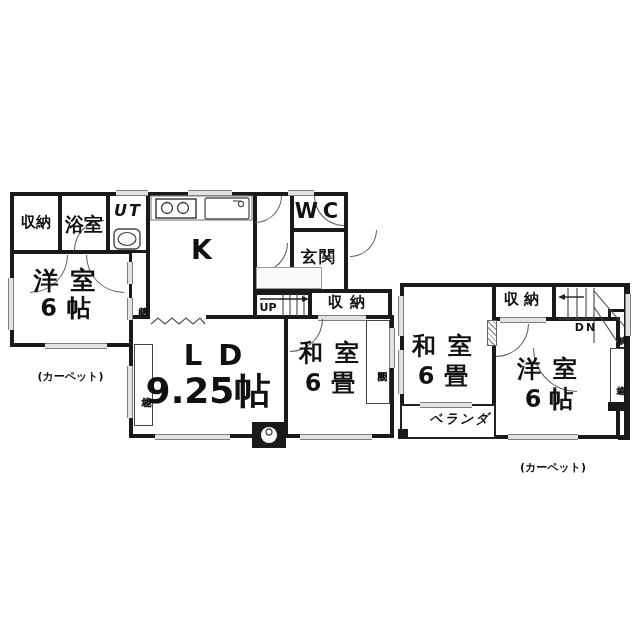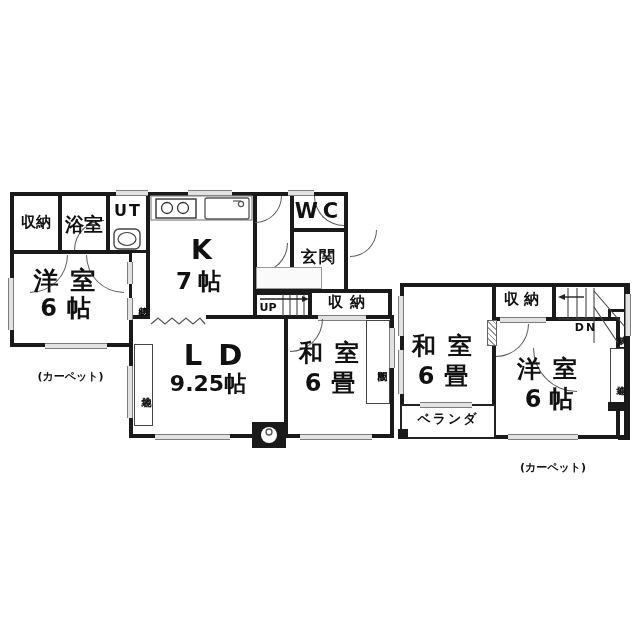--- a/index.html
+++ b/index.html
@@ -6,21 +6,21 @@
   .stage{position:relative;width:639px;height:640px;background:#ffffff;overflow:hidden;
          font-family:"DejaVu Sans",sans-serif;color:#111;}
   .room{position:absolute;border:4px solid #1a1a1a;background:#fff;box-sizing:border-box;}
   .thin{border-width:2px;border-color:#222;}
   .strip{position:absolute;border:1.5px solid #444;background:#fff;box-sizing:border-box;}
   .wallseg{position:absolute;background:#1a1a1a;}
   .blk{position:absolute;background:#1a1a1a;}
   .lbl{position:absolute;font-weight:bold;text-align:center;white-space:nowrap;line-height:1.05;}
   .vtext{writing-mode:vertical-rl;text-orientation:upright;text-align:center;}
   .note{font-weight:bold;margin-top:47px;}
-  .it{}
+  .it{font-style:italic;padding-left:12px;}
   .ls2{letter-spacing:2px}.ls5{letter-spacing:5px}.ls6{letter-spacing:6px}
   .ls7{letter-spacing:7px}.ls8{letter-spacing:8px}.ls10{letter-spacing:10px}.ls12{letter-spacing:12px}.ls16{letter-spacing:16px}
   .win-h{position:absolute;height:4px;background:#e2e2e2;border-top:1.2px solid #7d7d7d;border-bottom:1.2px solid #7d7d7d;box-sizing:content-box;}
   .win-v{position:absolute;width:4px;background:#e2e2e2;border-left:1.2px solid #7d7d7d;border-right:1.2px solid #7d7d7d;box-sizing:content-box;}
   .arc{position:absolute;box-sizing:border-box;}
   .arc-br{border-right:1.4px solid #5a5a5a;border-bottom:1.4px solid #5a5a5a;border-bottom-right-radius:100% 100%;}
   .arc-bl{border-left:1.4px solid #5a5a5a;border-bottom:1.4px solid #5a5a5a;border-bottom-left-radius:100% 100%;}
   .arc-tl{border-left:1.4px solid #5a5a5a;border-top:1.4px solid #5a5a5a;border-top-left-radius:100% 100%;}
   .fixture{position:absolute;}
   .step{position:absolute;border:1.5px solid #9a9a9a;background:#fafafa;box-sizing:border-box;}
@@ -139,33 +139,32 @@
       <line x1="38" y1="32" x2="2" y2="32" stroke="#444" stroke-width="1.1"></line>
       <line x1="38" y1="4" x2="69" y2="40" stroke="#444" stroke-width="1.1"></line>
       <line x1="38" y1="20" x2="62" y2="56" stroke="#444" stroke-width="1.1"></line>
       <line x1="28" y1="10" x2="6" y2="10" stroke="#222" stroke-width="1.4"></line>
       <polygon points="2,10 9,7 9,13" fill="#222"></polygon>
     </svg>
   </div>
 
   <div class="lbl" style="left:10px;top:215px;width:52px;font-size:15px;">収納</div>
   <div class="lbl" style="left:58px;top:215px;width:52px;font-size:19px;">浴室</div>
-  <div class="lbl ls2" style="left:106px;top:203px;width:44px;font-size:16px;">UT</div>
+  <div class="lbl ls2" style="left:106px;top:203px;width:44px;font-size:16px;font-style:italic;">UT</div>
   <div class="lbl" style="left:146px;top:236px;width:111px;font-size:27px;">K</div>
-  <div class="lbl ls6" style="left:146px;top:269px;width:111px;font-size:23px;">7帖</div>
   <div class="lbl ls5" style="left:290px;top:200px;width:58px;font-size:21px;">WC</div>
   <div class="lbl ls2" style="left:290px;top:249px;width:58px;font-size:16px;">玄関</div>
   <div class="lbl ls12" style="left:10px;top:268px;width:121px;font-size:25px;">洋室</div>
   <div class="lbl ls10" style="left:10px;top:296px;width:121px;font-size:24px;">6帖</div>
   <div class="lbl note" style="left:10px;top:324px;width:121px;font-size:11px;">(カーペット)</div>
   <div class="lbl vtext" style="left:132px;top:280px;width:15px;height:40px;font-size:9px;">収納</div>
   <div class="lbl" style="left:255px;top:302px;width:26px;font-size:11px;">UP</div>
   <div class="lbl ls7" style="left:310px;top:295px;width:80px;font-size:15px;">収納</div>
   <div class="lbl ls16" style="left:133px;top:340px;width:176px;font-size:29px;">LD</div>
-  <div class="lbl" style="left:133px;top:372px;width:150px;font-size:22px;">9.25帖</div>
+  <div class="lbl" style="left:133px;top:372px;width:150px;font-size:36px;">9.25帖</div>
   <div class="lbl ls12" style="left:286px;top:341px;width:98px;font-size:24px;">和室</div>
   <div class="lbl ls10" style="left:286px;top:371px;width:98px;font-size:24px;">6畳</div>
   <div class="lbl vtext" style="left:369px;top:338px;width:18px;height:50px;font-size:10px;">板間</div>
   <div class="lbl vtext" style="left:135px;top:366px;width:16px;height:46px;font-size:10px;">地袋</div>
 
   <div class="lbl ls12" style="left:402px;top:334px;width:92px;font-size:24px;">和室</div>
   <div class="lbl ls10" style="left:402px;top:364px;width:92px;font-size:24px;">6畳</div>
   <div class="lbl ls5" style="left:492px;top:292px;width:64px;font-size:15px;">収納</div>
   <div class="lbl ls2" style="left:566px;top:322px;width:40px;font-size:11px;">DN</div>
   <div class="lbl vtext" style="left:612px;top:314px;width:13px;height:32px;font-size:8px;">収納</div>

